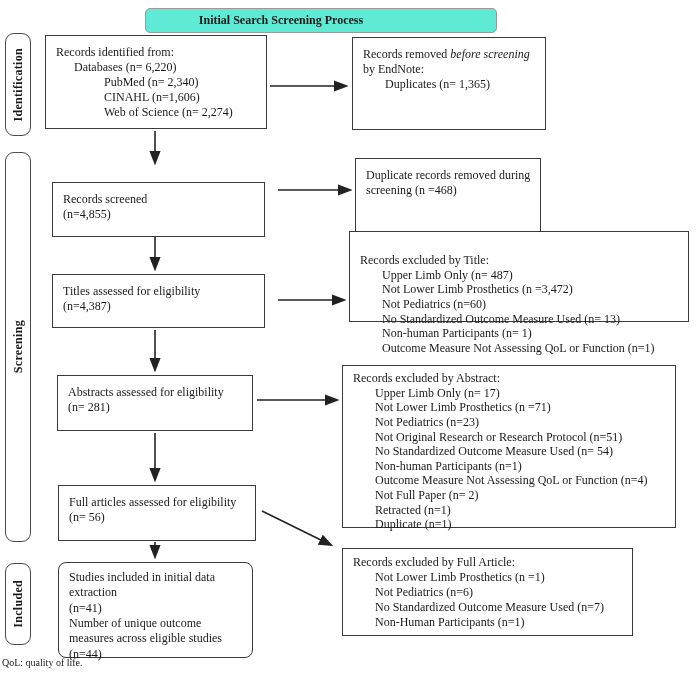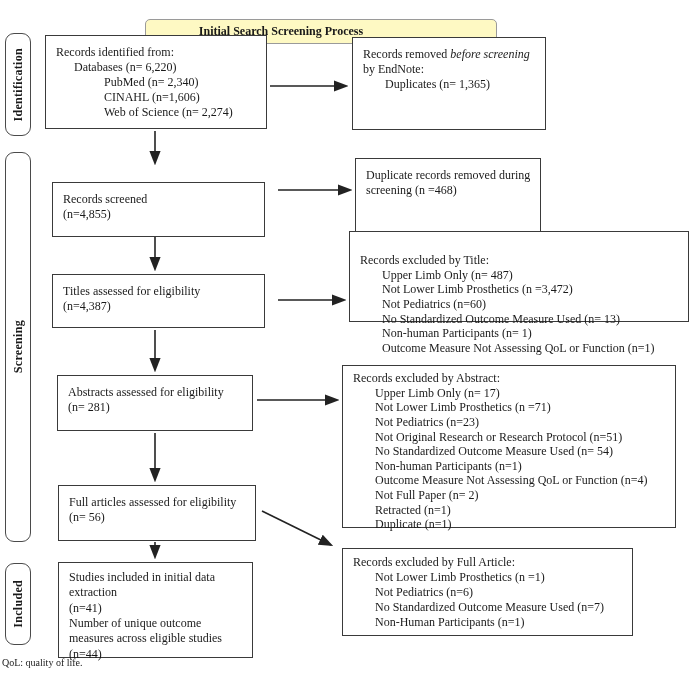--- a/index.html
+++ b/index.html
@@ -3,24 +3,24 @@
 <meta charset="utf-8">
 <style>
   html,body{margin:0;padding:0;background:#fff;}
   .page{
     position:relative;width:697px;height:677px;background:#ffffff;
     font-family:"Liberation Serif","DejaVu Serif",serif;
     color:#1a1a1a;font-size:12px;line-height:1.25;overflow:hidden;
   }
   .abs{position:absolute;box-sizing:border-box;}
   .title-box{
-    left:145px;top:19px;width:352px;height:25px;
+    left:145px;top:8px;width:352px;height:25px;
     border:1.5px solid #9a9a9a;border-radius:5px;
     display:flex;align-items:center;justify-content:center;
-    font-weight:bold;padding-right:80px;background:#fef9c3;
+    font-weight:bold;padding-right:80px;background:#5eead4;
   }
   .stage{
     border:1.5px solid #4a4a4a;border-radius:9px;background:#fff;
     display:flex;align-items:center;justify-content:center;
   }
   .stage span{
     writing-mode:vertical-rl;transform:rotate(180deg);
     font-weight:bold;font-size:12px;letter-spacing:.3px;white-space:nowrap;
   }
   .stage-identification{left:5px;top:33px;width:26px;height:103px;}
@@ -31,21 +31,21 @@
   }
   .fbox .ln{white-space:nowrap;}
   .ind1{padding-left:18px;}
   .ind2{padding-left:48px;}
   .itm{padding-left:22px;white-space:nowrap;}
   .b1{left:45px;top:35px;width:222px;height:94px;}
   .b2{left:52px;top:182px;width:213px;height:55px;}
   .b3{left:52px;top:274px;width:213px;height:54px;}
   .b4{left:57px;top:375px;width:196px;height:56px;}
   .b5{left:58px;top:485px;width:198px;height:56px;}
-  .b6{left:58px;top:562px;width:195px;height:96px;padding-top:7px;line-height:1.28;}
+  .b6{left:58px;top:562px;width:195px;height:96px;padding-top:7px;line-height:1.28;border-radius:8px;}
   .b6 .ln{white-space:normal;}
   .r1{left:352px;top:37px;width:194px;height:93px;}
   .r2{left:355px;top:158px;width:186px;height:81px;}
   .r3{left:349px;top:231px;width:340px;height:91px;padding-top:21px;line-height:1.22;}
   .r4{left:342px;top:365px;width:334px;height:163px;padding-top:5px;line-height:1.22;}
   .r5{left:342px;top:548px;width:291px;height:88px;padding-top:6px;line-height:1.24;}
   .footnote{left:2px;top:657px;font-size:10px;}
   .arrows{left:0;top:0;width:697px;height:677px;pointer-events:none;}
   .it{font-style:italic;}
 </style>

